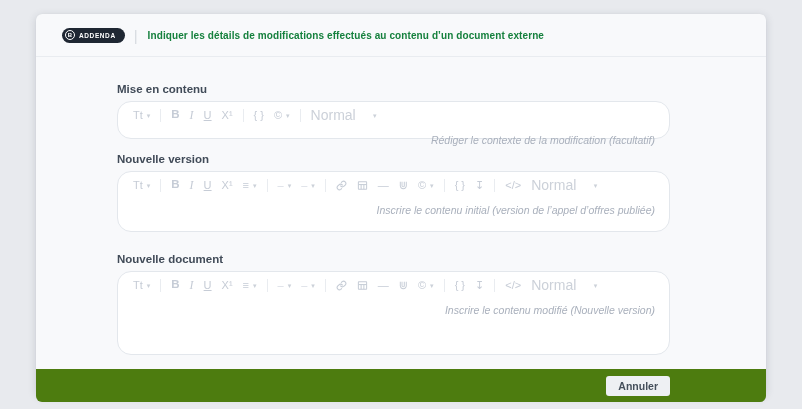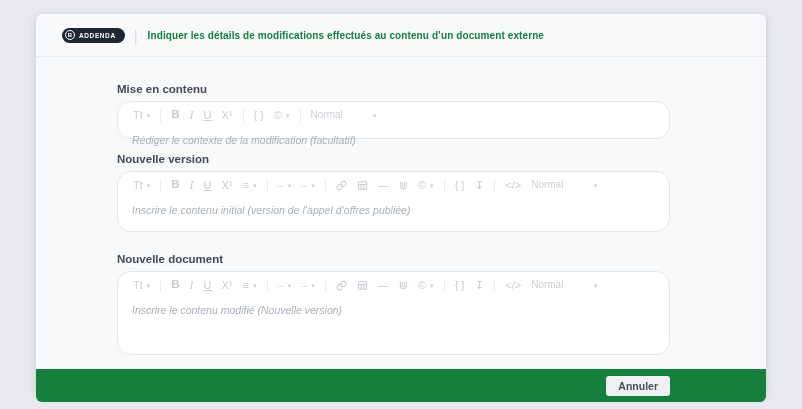--- a/index.html
+++ b/index.html
@@ -48,20 +48,21 @@
   .section-label {
     font-size: 11.5px; font-weight: 700; color: #414b58;
     margin-bottom: 6px;
   }
   .editor {
     background: #ffffff;
     border: 1px solid #e3e7ec;
     border-radius: 14px;
     box-sizing: border-box;
     margin-bottom: 14px;
+    text-align: right;
   }
   .editor.h1 { height: 38px; }
   .editor.h2 { height: 61px; margin-bottom: 21px; }
   .editor.h3 { height: 84px; }
   .toolbar {
     display: flex; align-items: center;
     height: 22px; padding: 2px 6px 0 10px;
     color: #c6ccd6;
     user-select: none;
   }
@@ -71,31 +72,31 @@
     font-size: 11px; line-height: 1; color: #c6ccd6;
     cursor: default;
   }
   .tb-item .glyph { display: inline-block; }
   .tb-item.b .glyph { font-weight: 700; font-size: 11.5px; }
   .tb-item.i .glyph { font-style: italic; font-family: "Liberation Serif", serif; font-size: 12px; }
   .tb-item.u .glyph { text-decoration: underline; font-size: 11px; }
   .tb-item.faint { color: #d9dde4; }
   .tb-item .caret { font-size: 7px; color: #ccd1d9; }
   .tb-item.style-dd { width: 66px; justify-content: space-between; }
-  .tb-item.style-dd .glyph { font-size: 10px; color: #ccd1d9; }
+  .tb-item.style-dd .glyph { font-size: 14px; color: #ccd1d9; }
   .tb-sep { width: 1px; height: 13px; background: #e9ecf0; margin: 0 5px; }
   .tb-item svg { display: block; }
   .editor-area { padding: 4px 14px; }
   .placeholder {
     font-size: 10.5px; font-style: italic; color: #a9b0bc;
   }
   
   .modal-footer {
     flex: 0 0 33px; height: 33px;
-    background: #15803d;
+    background: #4d7c0f;
     border-radius: 0 0 6px 6px;
     display: flex; align-items: center; justify-content: flex-end;
     gap: 8px; padding-right: 96px;
   }
   .btn {
     height: 20px; display: inline-flex; align-items: center;
     border-radius: 3px; font-size: 10.5px; font-weight: 600;
     padding: 0 12px; cursor: pointer; border: none;
     font-family: "Liberation Sans", sans-serif;
   }

